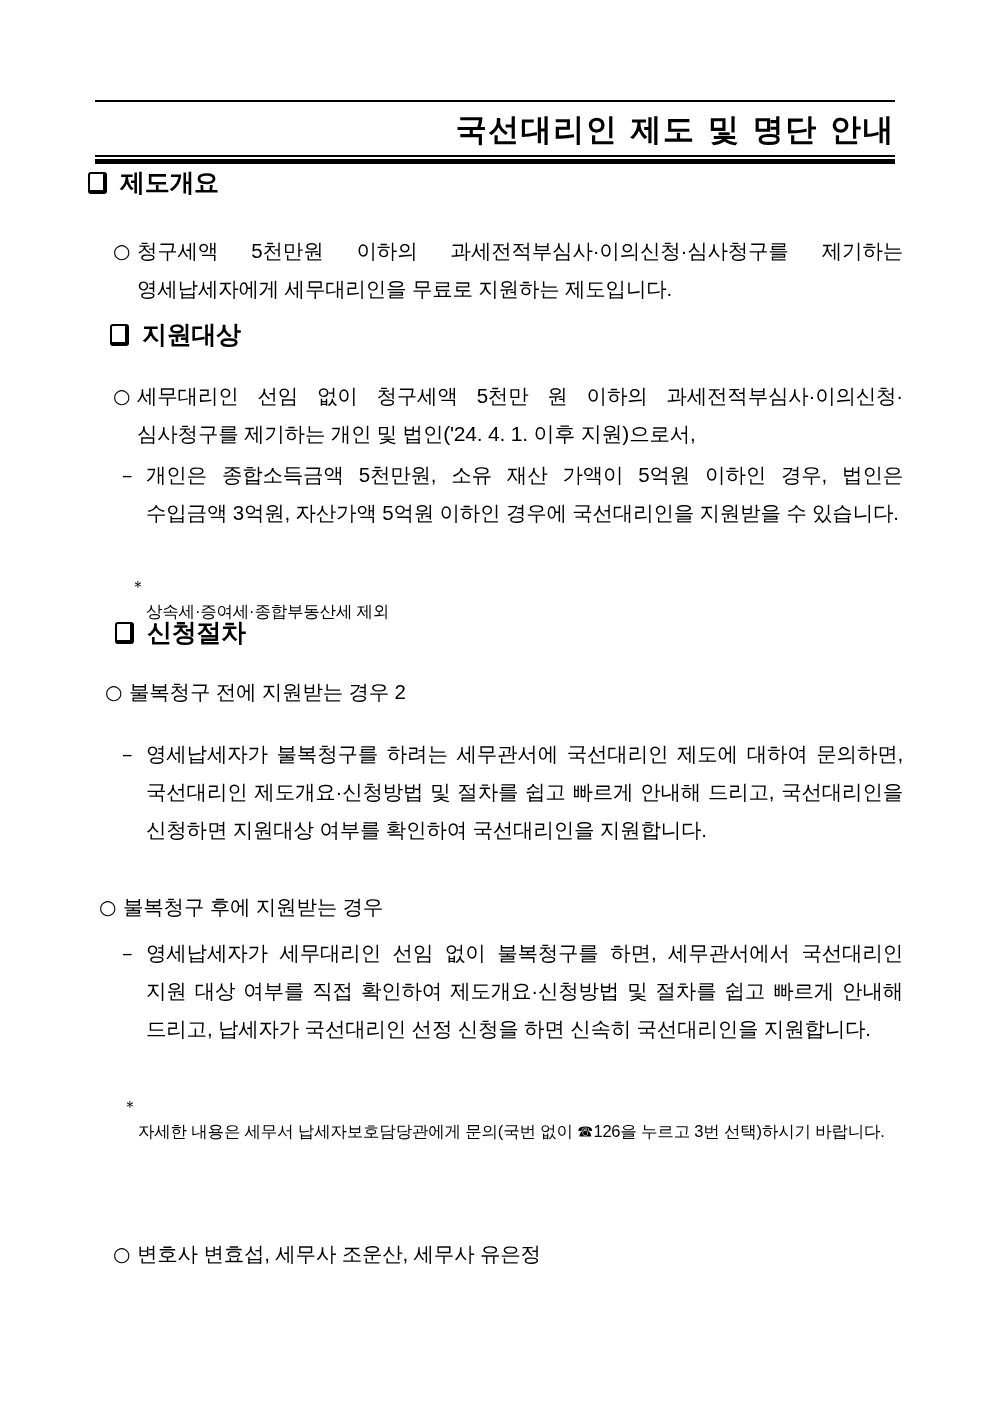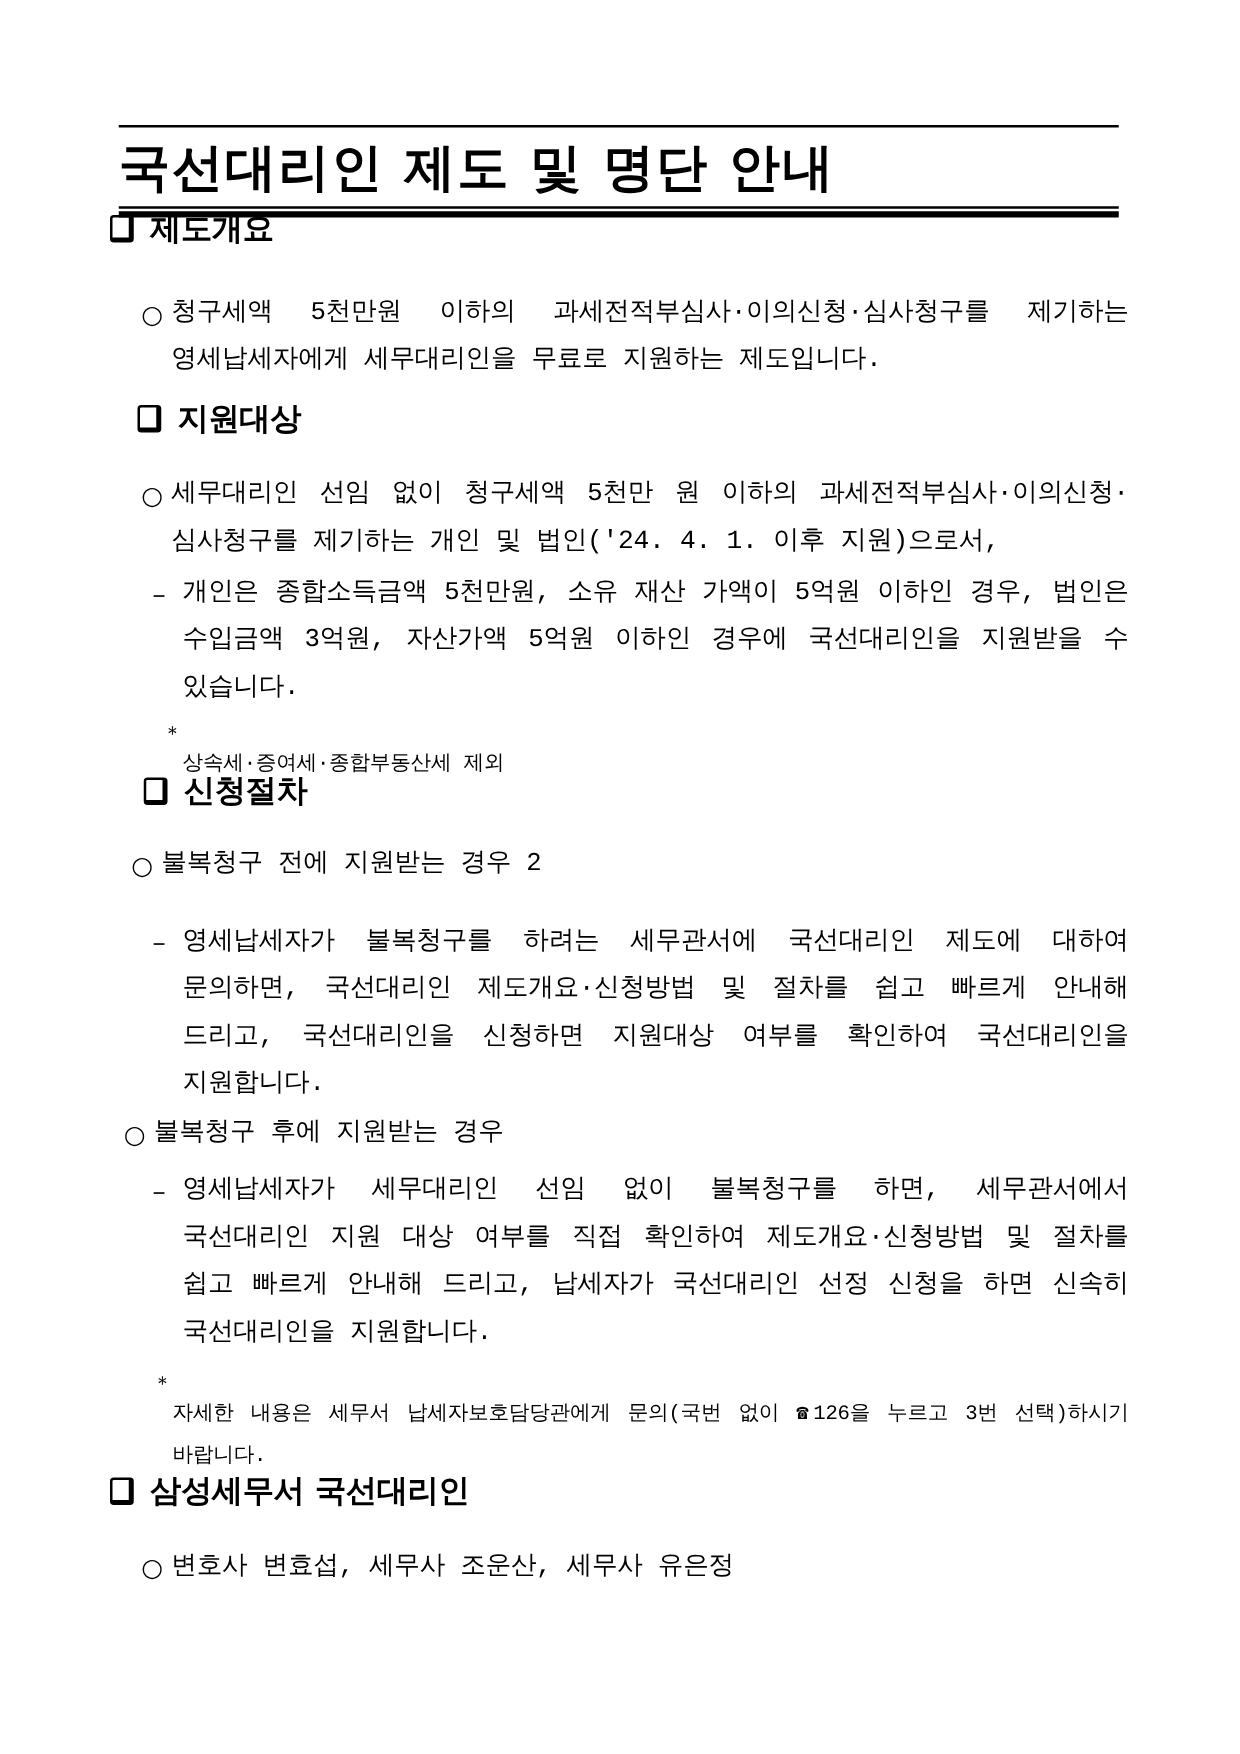--- a/index.html
+++ b/index.html
@@ -32,23 +32,23 @@
     width: 800px;
   }
   .rule-top {
     height: 0;
     border-top: 2px solid #000;
     width: 100%;
   }
   .doc-title {
     font-family: "DejaVu Sans", "Liberation Sans", sans-serif;
     font-weight: bold;
-    font-size: 41px;
+    font-size: 31px;
     letter-spacing: 1.5px;
-    text-align: left;
+    text-align: right;
     line-height: 1.0;
     padding: 12px 0 10px 0;
     white-space: nowrap;
   }
   .rule-bottom-thin {
     height: 0;
     border-top: 2px solid #000;
     width: 100%;
   }
   .rule-bottom-thick {
@@ -106,21 +106,21 @@
   }
   .marker-dash {
     font-size: 21px;
   }
   .marker-star {
     font-size: 16px;
     line-height: 34px;
     width: 16px;
   }
   .body-text {
-    font-family: Liberation Mono, monospace;
+    font-family: Liberation Sans, sans-serif;
     font-size: 20.5px;
     line-height: 38px;
     letter-spacing: -0.2px;
     text-align: justify;
     word-break: keep-all;
   }
   .body-text.just {
     text-align-last: left;
   }
   .small-note {
@@ -220,25 +220,19 @@
   <div class="bullet-row" id="block-proc-2d">
     <span class="marker marker-dash">–</span>
     <span class="body-text just">영세납세자가 세무대리인 선임 없이 불복청구를 하면, 세무관서에서 국선대리인 지원 대상 여부를 직접 확인하여 제도개요·신청방법 및 절차를 쉽고 빠르게 안내해 드리고, 납세자가 국선대리인 선정 신청을 하면 신속히 국선대리인을 지원합니다.</span>
   </div>
 
   <div class="bullet-row" id="block-proc-note">
     <span class="marker marker-star">＊</span>
     <span class="body-text small-note"><span>자세한 내용은 세무서 납세자보호담당관에게 문의(국번 없이 </span><span>☎</span><span>126을 누르고 3번 선택)하시기 바랍니다.</span></span>
   </div>
 
-  <div class="section" id="sec-list">
-    <div class="section-head">
-      <span class="box-icon"></span>
-      <span class="section-title">삼성세무서 국선대리인</span>
-    </div>
-  </div>
 
   <div class="bullet-row" id="block-list-1">
     <span class="marker">○</span>
     <span class="body-text">변호사 변효섭, 세무사 조운산, 세무사 유은정</span>
   </div>
 
 </div>
 
 </body></html>

